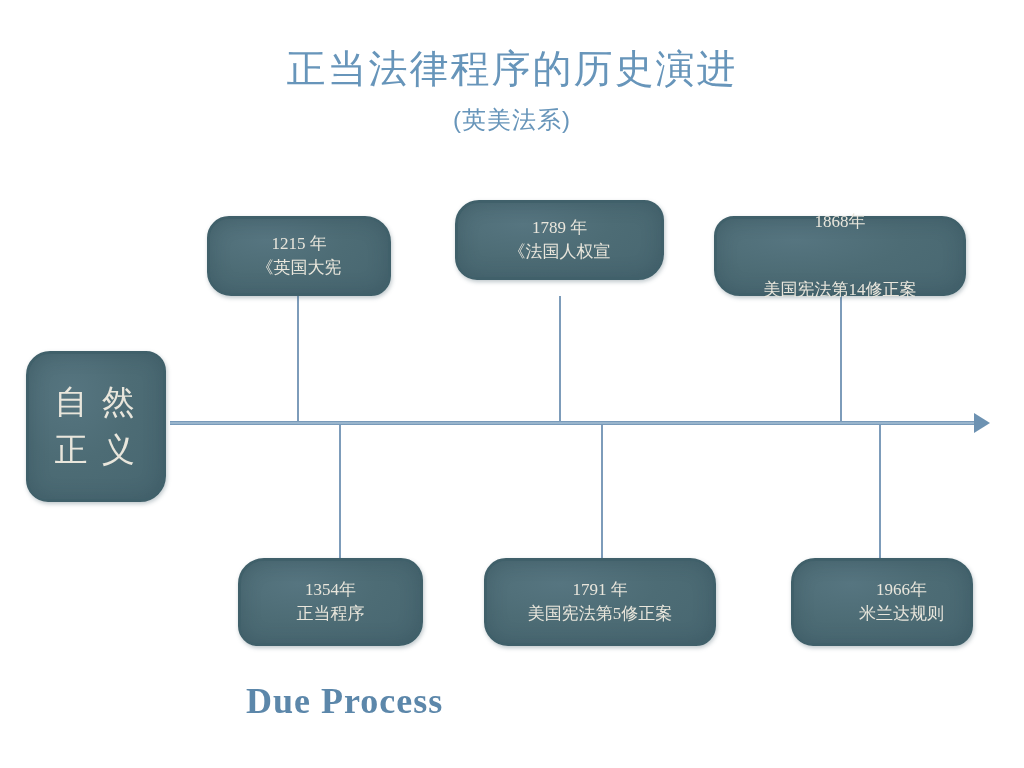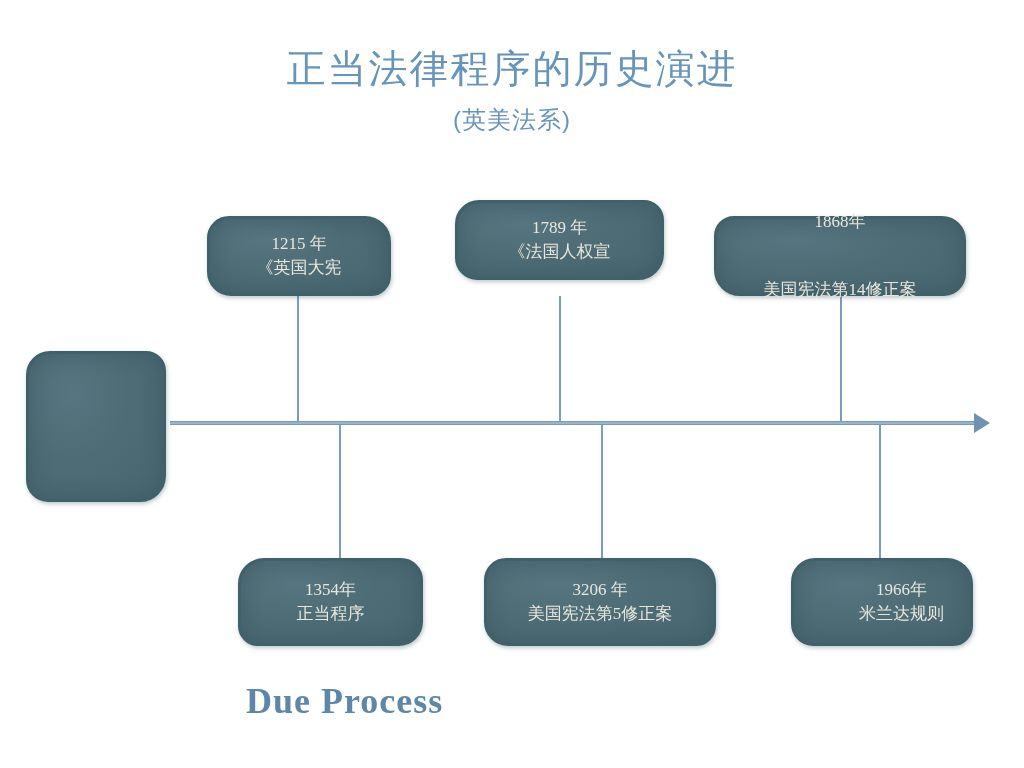--- a/index.html
+++ b/index.html
@@ -105,41 +105,43 @@
   <div class="timeline-arrow"></div>
 
   <div class="connector conn-t1"></div>
   <div class="connector conn-t2"></div>
   <div class="connector conn-t3"></div>
   <div class="connector conn-b1"></div>
   <div class="connector conn-b2"></div>
   <div class="connector conn-b3"></div>
 
   <div class="ebox box-origin">
+    <div class="bline">自 然</div>
+    <div class="bline">正 义</div>
   </div>
 
   <div class="ebox box-t1">
     <div class="bline">1215 年</div>
     <div class="bline">《英国大宪</div>
   </div>
   <div class="ebox box-t2">
     <div class="bline">1789 年</div>
     <div class="bline">《法国人权宣</div>
   </div>
   <div class="ebox box-t3">
     <div class="bline">1868年</div>
     <div class="bline">美国宪法第14修正案</div>
   </div>
 
   <div class="ebox box-b1">
     <div class="bline">1354年</div>
     <div class="bline">正当程序</div>
   </div>
   <div class="ebox box-b2">
-    <div class="bline">3206 年</div>
+    <div class="bline">1791 年</div>
     <div class="bline">美国宪法第5修正案</div>
   </div>
   <div class="ebox box-b3">
     <div class="bline">1966年</div>
     <div class="bline">米兰达规则</div>
   </div>
 
   <div class="footer-label">Due Process</div>
 
 </div>

